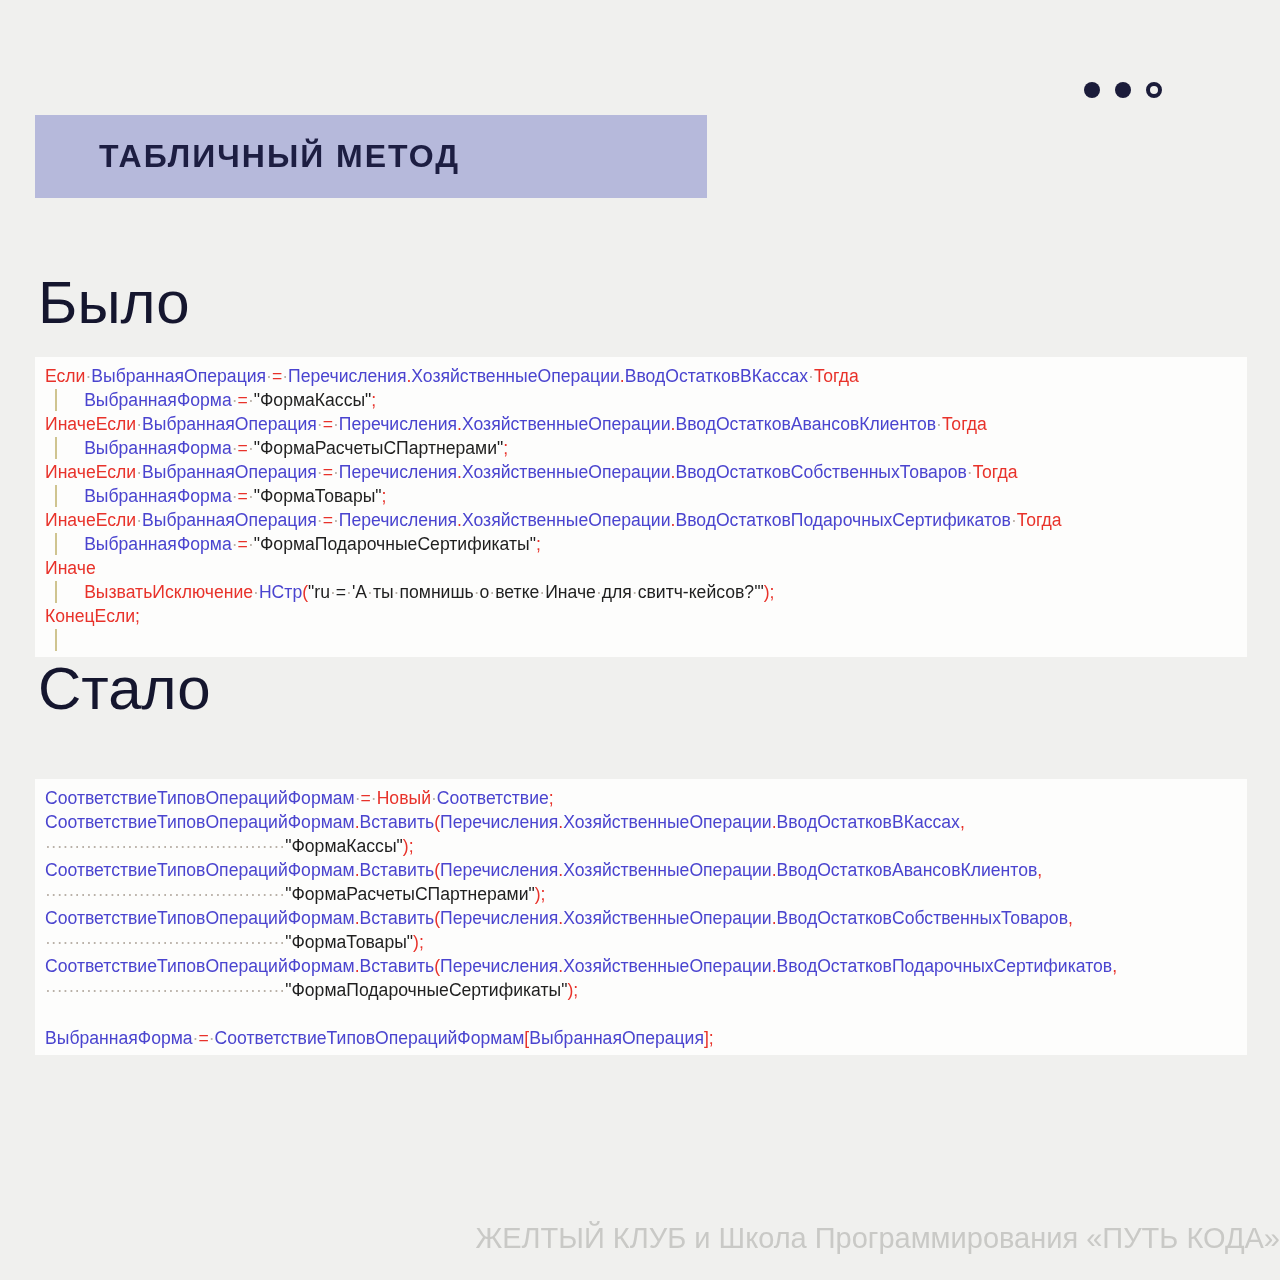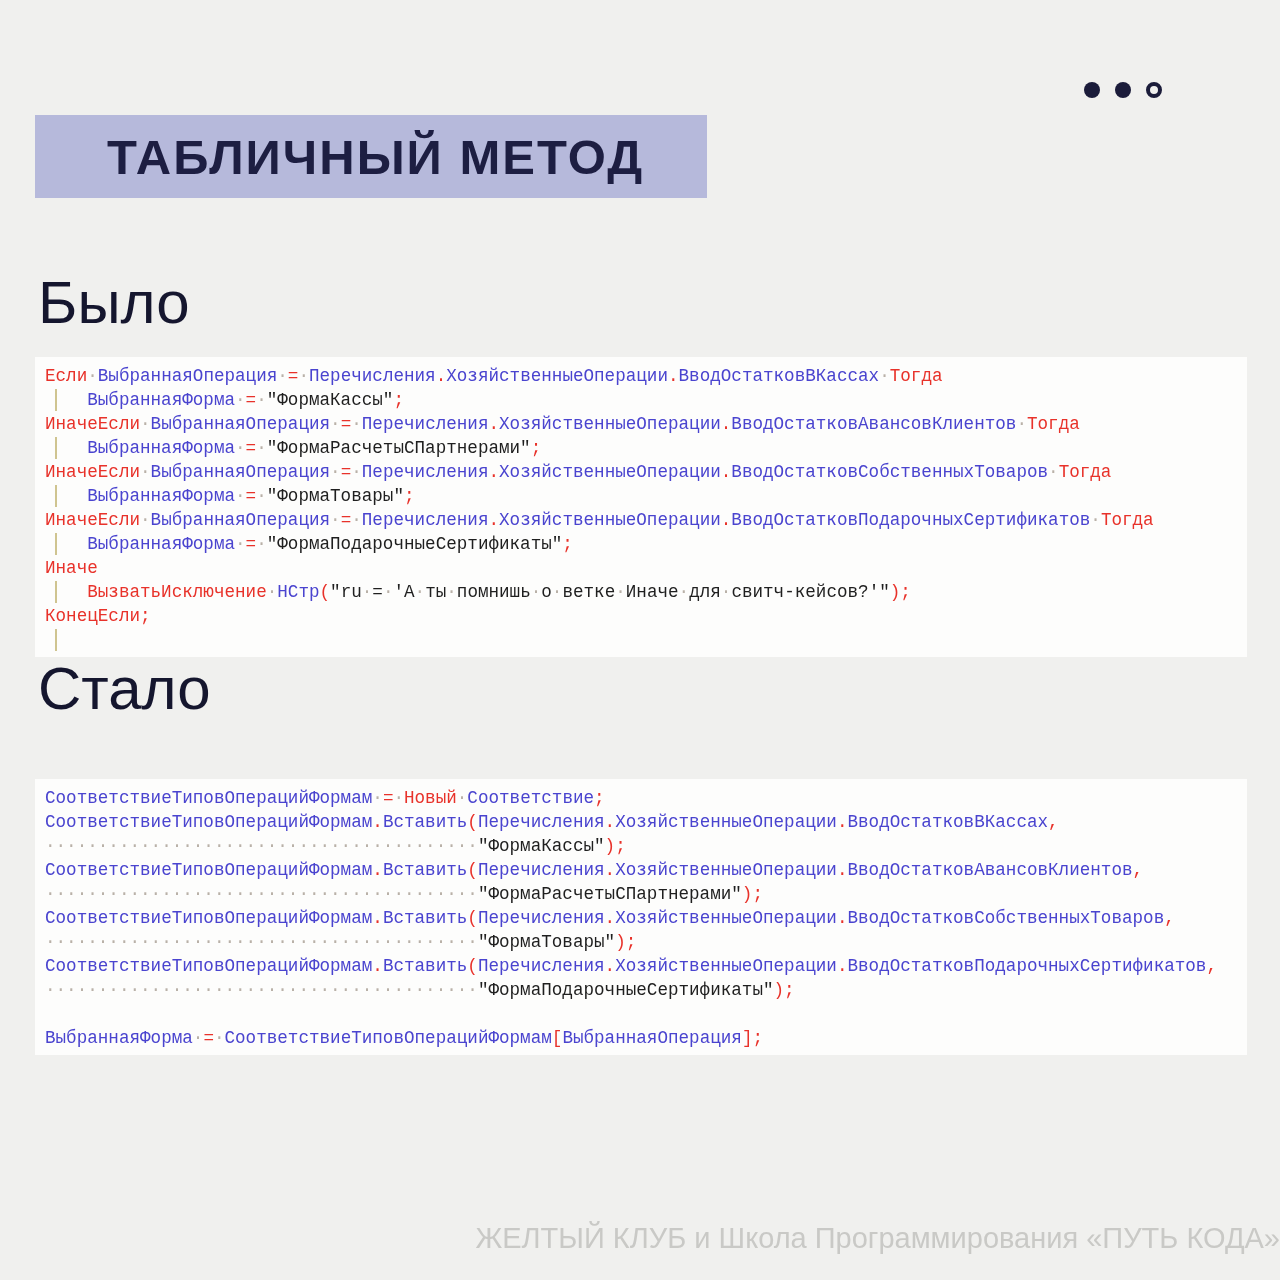--- a/index.html
+++ b/index.html
@@ -14,30 +14,30 @@
     font-family:"Liberation Sans", sans-serif;
   }
   .window-dots{position:absolute; left:1084px; top:82px; display:flex; align-items:center; gap:15px}
   .w-dot{width:16px;height:16px;border-radius:50%;background:var(--dot)}
   .w-dot.ring{width:16px;height:16px;background:transparent;border:4px solid var(--dot)}
   .title-banner{
     position:absolute; left:35px; top:115px; width:672px; height:83px;
     background:var(--accent_box); display:flex; align-items:center; padding-left:64px;
   }
   .title-banner .page-title{
-    font-size:49px; font-weight:bold; letter-spacing:2px; color:#1d1e42;margin-left:8px;
+    font-size:32px; font-weight:bold; letter-spacing:2px; color:#1d1e42;
   }
   .section-heading{
     position:absolute; left:38px; font-size:60px; font-weight:normal; color:var(--heading);
   }
   #heading-before{top:268px}
   #heading-after{top:654px}
   .code{
     position:absolute; left:35px; width:1212px; background:var(--panel);
-    font-family:Liberation Mono, monospace; font-size:17.6px; line-height:24px;
+    font-family:Liberation Sans, sans-serif; font-size:17.6px; line-height:24px;
     padding:7px 0 5px 10px; white-space:pre;
   }
   #code-before{top:357px}
   #code-after{top:779px}
   .cl{height:24px; min-height:24px; white-space:pre}
   .t-k{color:var(--keyword)}
   .t-p{color:var(--keyword)}
   .t-i{color:var(--identifier)}
   .t-s{color:var(--string)}
   .t-w{color:var(--whitespace_dot)}

